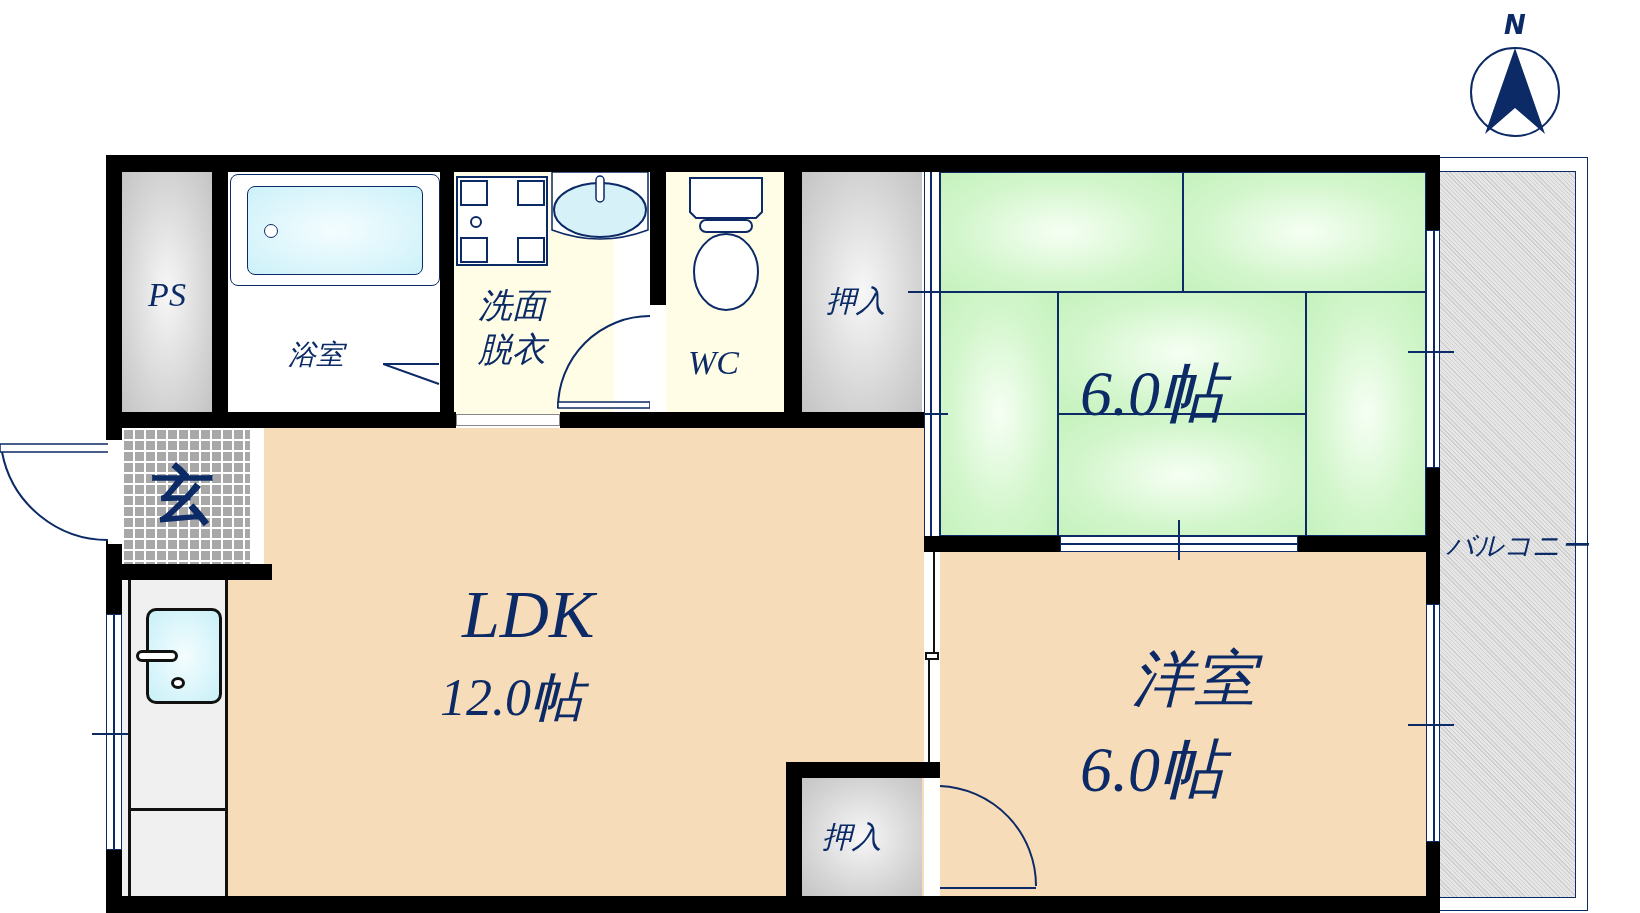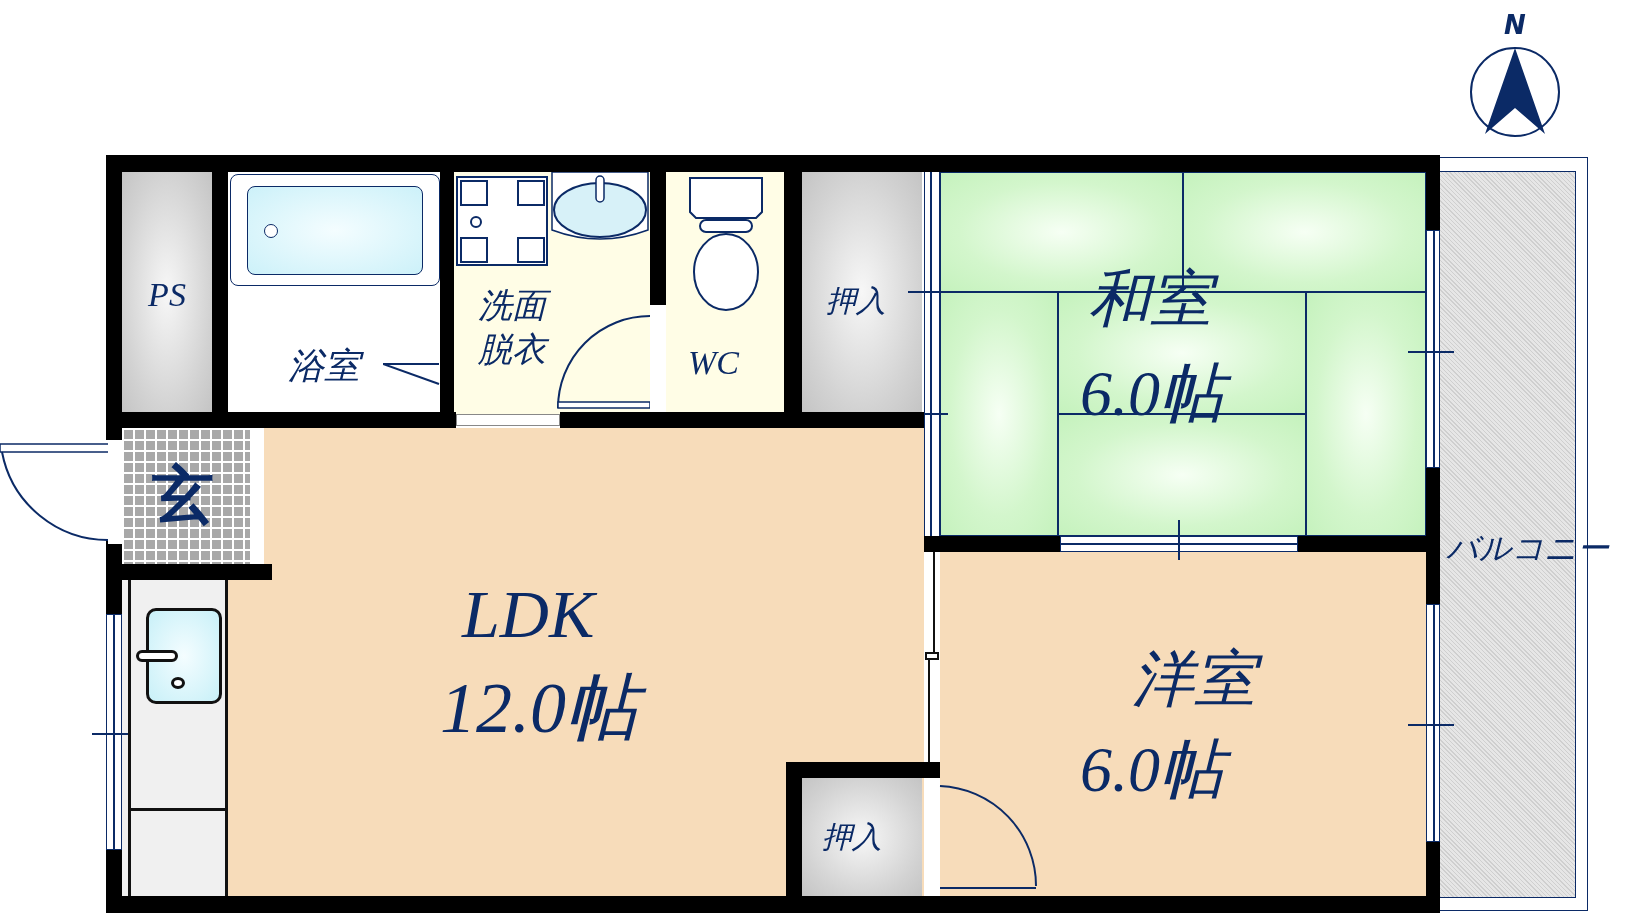--- a/index.html
+++ b/index.html
@@ -24,41 +24,41 @@
 <div class="abs" style="left:1460px;top:8px;width:110px;height:130px;">
   <div class="label sans" style="left:40px;top:4px;width:30px;font-size:26px;font-weight:bold;">N</div>
   <svg class="abs" style="left:0;top:38px;" width="110" height="92" viewBox="0 0 110 92">
     <circle cx="55" cy="46" r="44" fill="none" stroke="#0b2a66" stroke-width="2"></circle>
     <polygon points="55,2 25,88 55,62 85,88" fill="#0b2a66"></polygon>
   </svg>
 </div>
 
 <div class="abs" style="left:1440px;top:157px;width:148px;height:754px;border:1.5px solid #0b2a66;border-left:none;background:#fff;"></div>
 <div class="abs hatch" style="left:1440px;top:171px;width:136px;height:727px;border:1.5px solid #0b2a66;border-left:none;"></div>
-<div class="label" style="left:1446px;top:532px;font-size:32px;font-family:'DejaVu Sans',sans-serif;">バルコニー</div>
+<div class="label" style="left:1446px;top:532px;font-size:28px;font-family:'DejaVu Sans',sans-serif;">バルコニー</div>
 
 <div class="abs gray-fill" style="left:122px;top:172px;width:90px;height:240px;">
   <div class="label serif" style="left:0;top:106px;width:90px;font-size:34px;">PS</div>
 </div>
 
 <div class="abs" style="left:228px;top:172px;width:212px;height:240px;background:#fff;">
   <div class="abs" style="left:2px;top:2px;width:210px;height:112px;border:1.5px solid #0b2a66;border-radius:8px;background:#fff;">
     <div class="abs" style="left:16px;top:11px;width:176px;height:89px;border:1.5px solid #0b2a66;border-radius:8px;background:radial-gradient(ellipse at center,#f4fdff 0%,#ccf1f9 100%);">
       <div class="abs" style="left:16px;top:37px;width:14px;height:14px;border:1.5px solid #0b2a66;border-radius:50%;background:#fff;"></div>
     </div>
   </div>
-  <div class="label" style="left:60px;top:176px;font-size:36px;">浴室</div>
+  <div class="label" style="left:60px;top:169px;font-size:28px;">浴室</div>
   <svg class="abs" style="left:155px;top:190px;" width="60" height="50">
     <line x1="0" y1="2" x2="56" y2="2" stroke="#0b2a66" stroke-width="2"></line>
     <line x1="0" y1="2" x2="56" y2="22" stroke="#0b2a66" stroke-width="2"></line>
   </svg>
   <div class="abs" style="left:212px;top:120px;width:10px;height:116px;border:1.5px solid #0b2a66;background:#fff;"></div>
 </div>
 
-<div class="abs" style="left:454px;top:172px;width:196px;height:242px;background:#fffde6;">
+<div class="abs" style="left:454px;top:172px;width:160px;height:242px;background:#fffde6;">
   <svg class="abs" style="left:2px;top:4px;" width="92" height="92">
     <rect x="1" y="1" width="90" height="88" fill="#fff" stroke="#0b2a66" stroke-width="2"></rect>
     <rect x="5" y="5" width="26" height="24" fill="#fff" stroke="#0b2a66" stroke-width="2"></rect>
     <rect x="62" y="5" width="26" height="24" fill="#fff" stroke="#0b2a66" stroke-width="2"></rect>
     <rect x="5" y="62" width="26" height="24" fill="#fff" stroke="#0b2a66" stroke-width="2"></rect>
     <rect x="62" y="62" width="26" height="24" fill="#fff" stroke="#0b2a66" stroke-width="2"></rect>
     <circle cx="20" cy="46" r="5" fill="#fff" stroke="#0b2a66" stroke-width="2"></circle>
   </svg>
   <svg class="abs" style="left:96px;top:0;" width="100" height="70">
     <path d="M2,0 L2,58 Q50,76 98,58 L98,0 Z" fill="#fff" stroke="#0b2a66" stroke-width="1.5"></path>
@@ -87,39 +87,38 @@
   <div class="label" style="left:24px;top:114px;font-size:30px;">押入</div>
 </div>
 
 <div class="abs" style="left:940px;top:172px;width:486px;height:364px;background:#c9f3c1;">
   <div class="tatami" style="left:0;top:0;width:243px;height:120px;"></div>
   <div class="tatami" style="left:243px;top:0;width:243px;height:120px;"></div>
   <div class="tatami" style="left:0;top:120px;width:118px;height:244px;"></div>
   <div class="tatami" style="left:118px;top:120px;width:248px;height:122px;"></div>
   <div class="tatami" style="left:118px;top:242px;width:248px;height:122px;"></div>
   <div class="tatami" style="left:366px;top:120px;width:120px;height:244px;"></div>
-  <div class="label" style="left:148px;top:96px;font-size:62px;">和室</div>
   <div class="label serif" style="left:140px;top:190px;font-size:64px;">6.0帖</div>
 </div>
 
 <div class="abs" style="left:924px;top:172px;width:16px;height:364px;border-left:1.5px solid #0b2a66;border-right:1.5px solid #0b2a66;background:#fff;">
   <div class="abs" style="left:5px;top:0;width:1.5px;height:364px;background:#0b2a66;"></div>
 </div>
 <div class="abs" style="left:908px;top:291px;width:40px;height:1.5px;background:#0b2a66;"></div>
 <div class="abs" style="left:908px;top:413px;width:40px;height:1.5px;background:#0b2a66;"></div>
 
 <div class="abs tile" style="left:122px;top:428px;width:128px;height:136px;">
   <div class="label sans" style="left:30px;top:36px;font-size:62px;font-weight:bold;font-style:normal;">玄</div>
 </div>
 <div class="abs" style="left:250px;top:428px;width:14px;height:136px;background:#fff;"></div>
 
 <div class="abs" style="left:264px;top:428px;width:660px;height:468px;background:#f7dcba;"></div>
 <div class="abs" style="left:228px;top:578px;width:36px;height:318px;background:#f7dcba;"></div>
 <div class="label serif" style="left:462px;top:580px;font-size:68px;">LDK</div>
-<div class="label serif" style="left:440px;top:672px;font-size:72px;">12.0帖</div>
+<div class="label serif" style="left:440px;top:672px;font-size:52px;">12.0帖</div>
 
 <div class="abs" style="left:128px;top:580px;width:100px;height:316px;background:#f0f0f0;border-left:3px solid #111;border-right:3px solid #111;">
   <div class="abs" style="left:-3px;top:228px;width:100px;height:3px;background:#111;"></div>
 </div>
 <div class="abs" style="left:122px;top:580px;width:6px;height:316px;background:#f0f0f0;"></div>
 <div class="abs" style="left:146px;top:608px;width:76px;height:96px;border:3px solid #111;border-radius:10px;background:radial-gradient(ellipse at center,#f4fdff 0%,#c8f0f8 100%);">
   <div class="abs" style="left:22px;top:66px;width:14px;height:12px;border:3px solid #111;border-radius:50%;background:#fff;"></div>
 </div>
 <div class="abs" style="left:136px;top:650px;width:42px;height:12px;border:3px solid #111;border-radius:7px;background:#fff;"></div>
 

